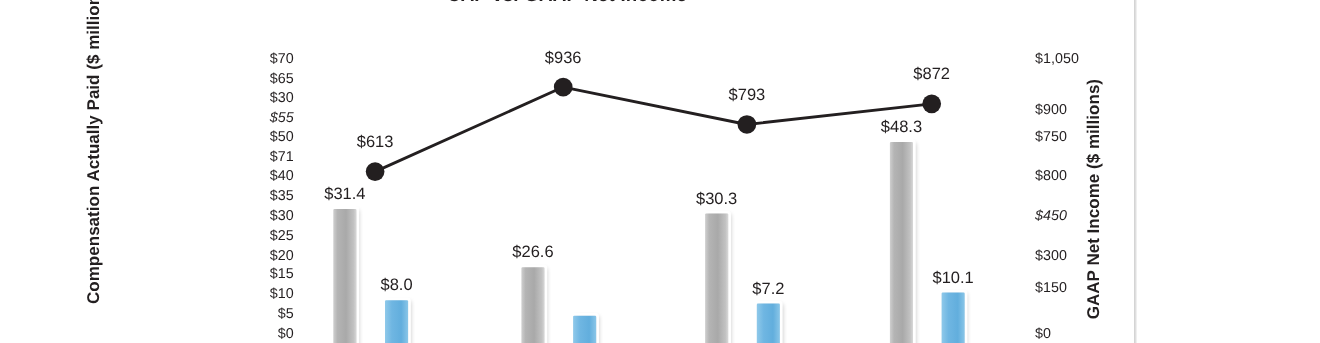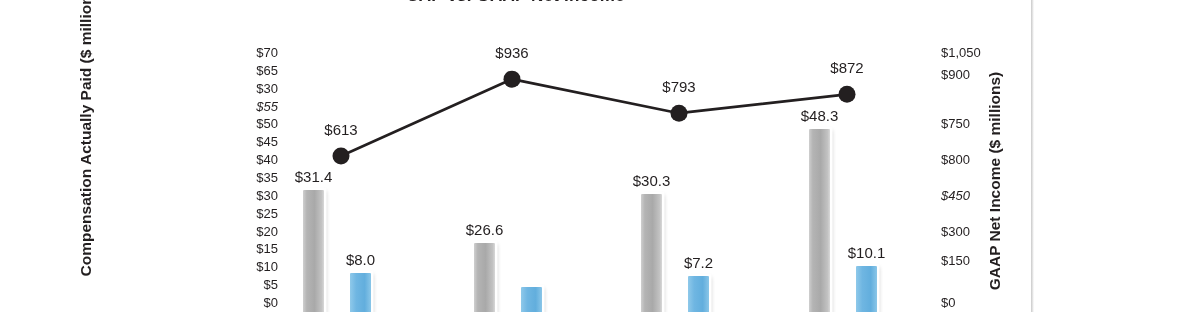--- a/index.html
+++ b/index.html
@@ -58,21 +58,21 @@
     position:absolute;
     font-size:13px;
     color:#231f20;
     white-space:nowrap;
     line-height:1;
   }
   .tick-left{ right:0; text-align:right; }
   .tick-right{ left:0; text-align:left; }
 
   #left-ticks{
-    position:absolute;left:220px;top:0;width:58px;height:312px;
+    position:absolute;left:209px;top:0;width:58px;height:312px;
   }
   #right-ticks{
     position:absolute;left:941px;top:0;width:70px;height:292px;
   }
 
   
   #plot{
     position:absolute;left:263px;top:0;width:678px;height:312px;
   }
 
@@ -123,34 +123,34 @@
   <div id="left-axis-title" class="axis-title">Compensation Actually Paid ($ millions)</div>
 
   <div id="right-axis-title" class="axis-title">GAAP Net Income ($ millions)</div>
 
   <div id="left-ticks">
       <div class="tick tick-left" style="top: 46px;">$70</div>
       <div class="tick tick-left" style="top: 63.85px;">$65</div>
       <div class="tick tick-left" style="top: 81.7px;">$30</div>
       <div class="tick tick-left" style="top: 99.55px; font-style: italic;">$55</div>
       <div class="tick tick-left" style="top: 117.4px;">$50</div>
-      <div class="tick tick-left" style="top: 135.25px;">$45</div>
+      <div class="tick tick-left" style="top: 135.25px;">$71</div>
       <div class="tick tick-left" style="top: 153.1px;">$40</div>
       <div class="tick tick-left" style="top: 170.95px;">$35</div>
       <div class="tick tick-left" style="top: 188.8px;">$30</div>
       <div class="tick tick-left" style="top: 206.65px;">$25</div>
       <div class="tick tick-left" style="top: 224.5px;">$20</div>
       <div class="tick tick-left" style="top: 242.35px;">$15</div>
       <div class="tick tick-left" style="top: 260.2px;">$10</div>
       <div class="tick tick-left" style="top: 278.05px;">$5</div>
       <div class="tick tick-left" style="top: 295.9px;">$0</div>
     </div>
   <div id="right-ticks">
       <div class="tick tick-right" style="top: 46px;">$1,050</div>
-      <div class="tick tick-right" style="top: 68px;">$900</div>
+      <div class="tick tick-right" style="top: 93px;">$900</div>
       <div class="tick tick-right" style="top: 117.4px;">$750</div>
       <div class="tick tick-right" style="top: 153.1px;">$800</div>
       <div class="tick tick-right" style="top: 188.8px; font-style: italic;">$450</div>
       <div class="tick tick-right" style="top: 224.5px;">$300</div>
       <div class="tick tick-right" style="top: 254px;">$150</div>
       <div class="tick tick-right" style="top: 295.9px;">$0</div>
     </div>
 
   <div id="plot">
     <svg id="line-svg" viewBox="0 0 678 312" preserveAspectRatio="none">

